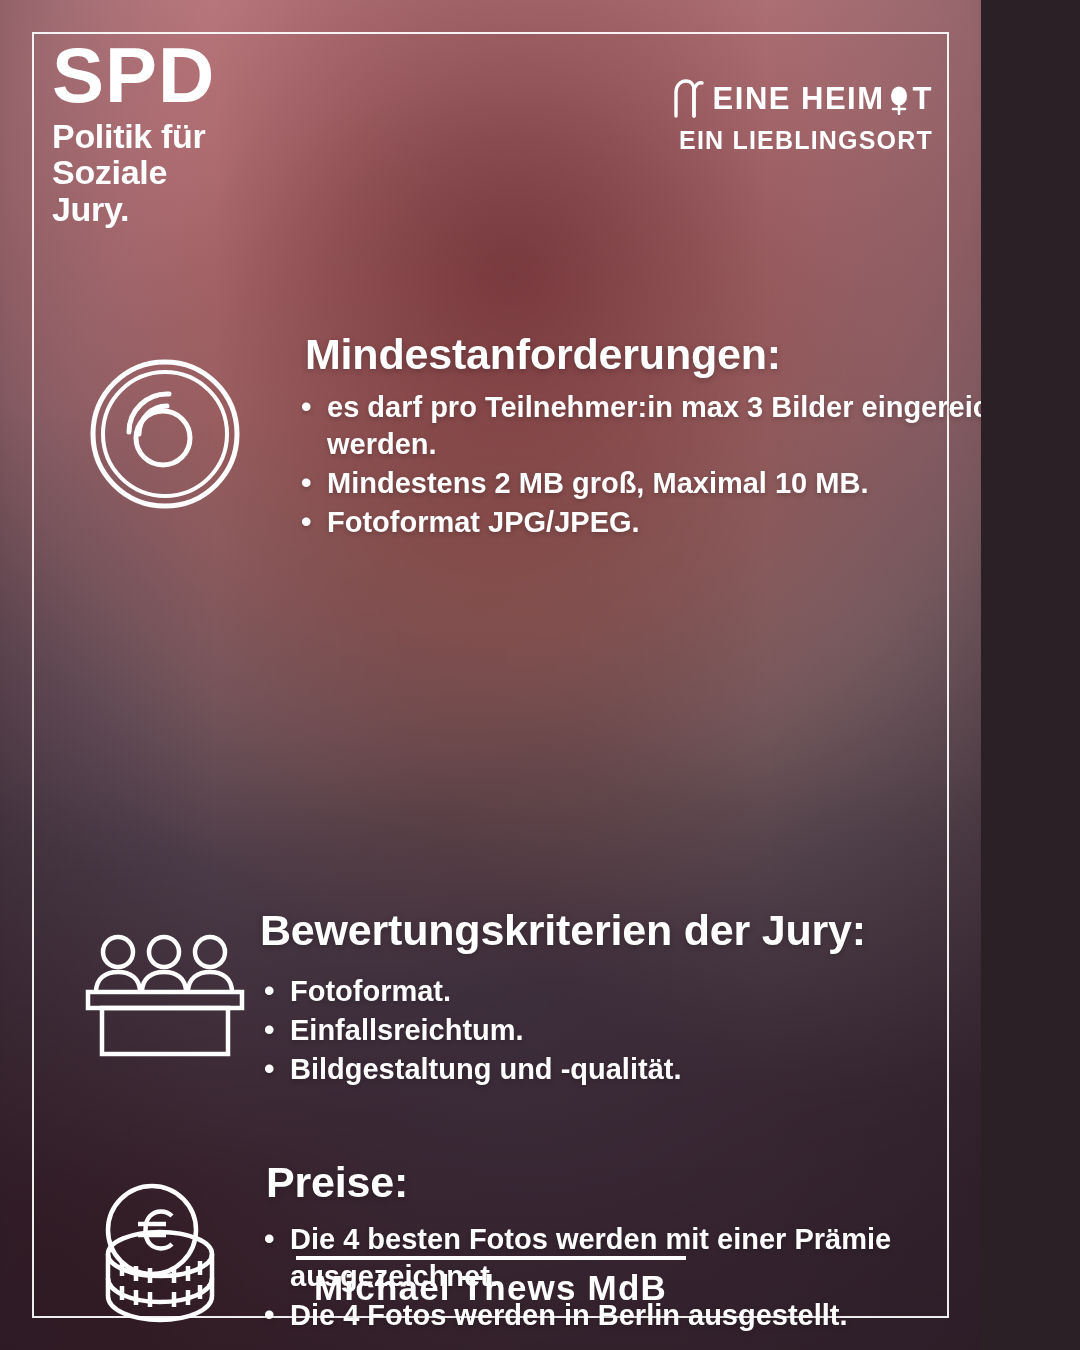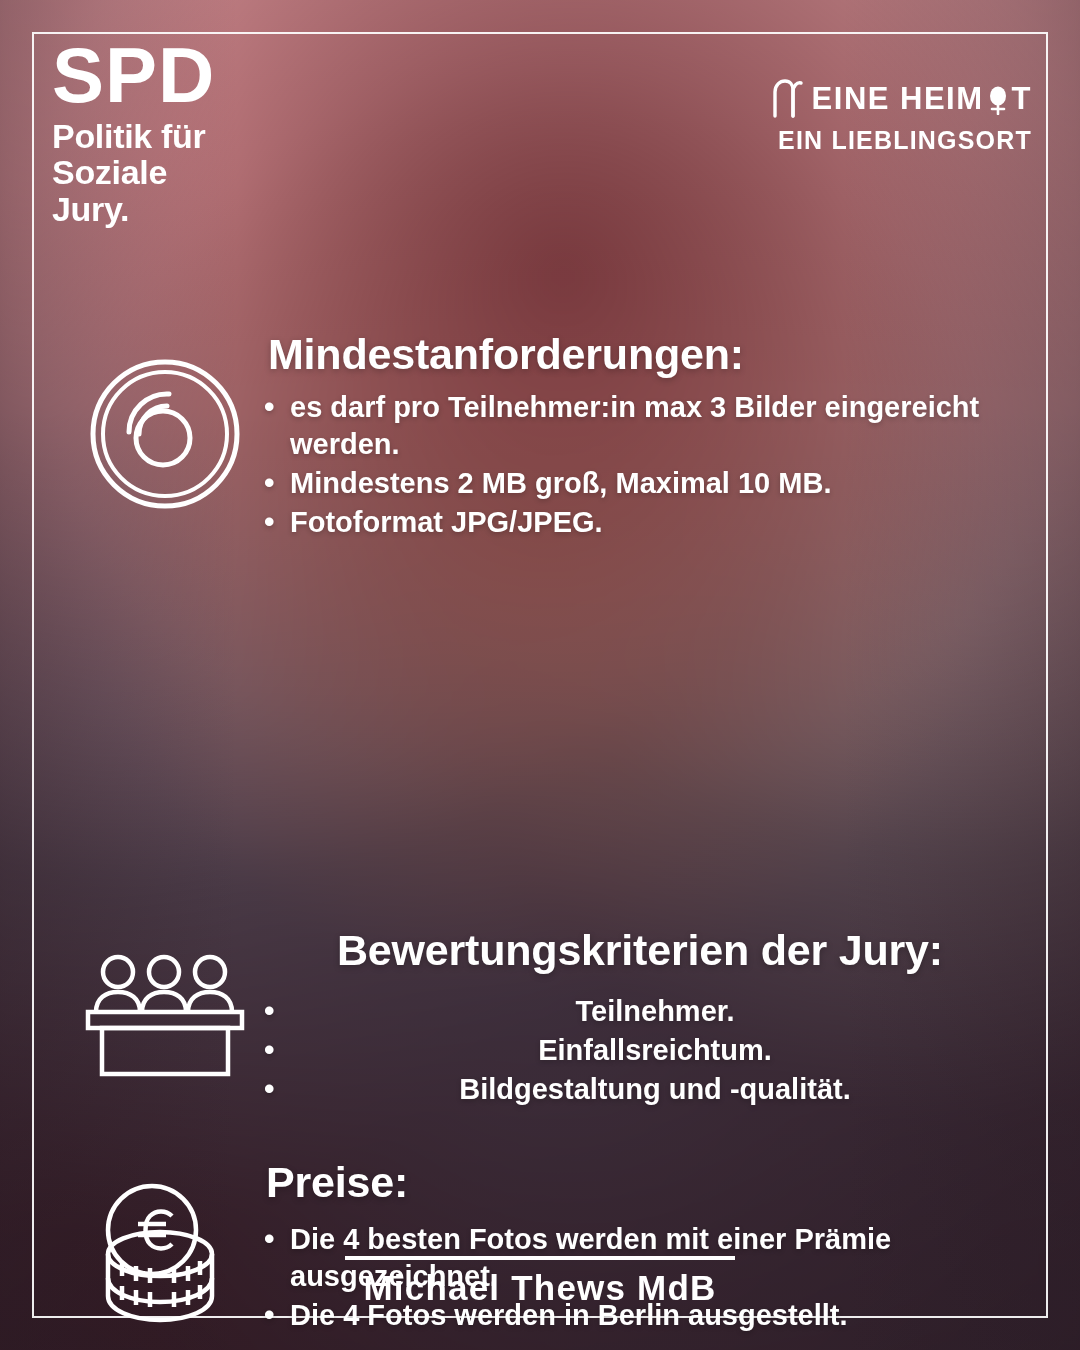--- a/index.html
+++ b/index.html
@@ -9,21 +9,21 @@
   }
   body {
     width: 1080px;
     height: 1350px;
     overflow: hidden;
     font-family: "Liberation Sans", sans-serif;
   }
 
   .poster {
     position: relative;
-    width: 1080px;
+    width: 981px;
     height: 1350px;
     overflow: hidden;
   }
 
   
   .bg {
     position: absolute;
     inset: 0;
     background:
       radial-gradient(circle at 52% 22%, rgba(120,55,60,0.95) 0%, rgba(120,55,60,0.0) 42%),
@@ -179,31 +179,31 @@
     text-shadow: 0 2px 5px rgba(0,0,0,0.22);
   }
   ul.sec-list li::before {
     content: "\2022";
     position: absolute;
     left: 4px;
     top: -1px;
     font-size: 30px;
   }
 
-  #section-requirements { margin-bottom: 4px; }
+  #section-requirements { margin-bottom: 4px; gap: 37px; }
   #section-requirements .sec-title { margin-left: 8px; }
   #section-criteria { margin-top: 268px; }
   #section-criteria .sec-title { margin-bottom: 18px; }
   #section-prizes { margin-top: 250px; }
   #section-prizes .sec-title { margin-bottom: 14px; margin-left: 6px; }
 
   
   .sections .section { position: absolute; left: 0; right: 0; }
   #section-requirements { top: 0; }
-  #section-criteria { top: 328px; text-align: center; }
+  #section-criteria { top: 308px; }
   #section-prizes { top: 578px; }
 
   
   .footer {
     position: absolute;
     left: 0;
     right: 0;
     bottom: 42px;
     text-align: center;
     color: #ffffff;
@@ -294,21 +294,21 @@
           <path d="M16 62 C16 48 26 42 38 42 C50 42 60 48 60 62" fill="none" stroke="#ffffff" stroke-width="4.5"></path>
           <path d="M62 62 C62 48 72 42 84 42 C96 42 106 48 106 62" fill="none" stroke="#ffffff" stroke-width="4.5"></path>
           <path d="M108 62 C108 48 118 42 130 42 C142 42 152 48 152 62" fill="none" stroke="#ffffff" stroke-width="4.5"></path>
           <rect x="8" y="62" width="154" height="16" fill="none" stroke="#ffffff" stroke-width="4.5"></rect>
           <rect x="22" y="78" width="126" height="46" fill="none" stroke="#ffffff" stroke-width="4.5"></rect>
         </svg>
       </div>
       <div class="sec-body">
         <h2 class="sec-title">Bewertungskriterien der Jury:</h2>
         <ul class="sec-list">
-          <li>Teilnehmer.</li>
+          <li>Fotoformat.</li>
           <li>Einfallsreichtum.</li>
           <li>Bildgestaltung und -qualität.</li>
         </ul>
       </div>
     </div>
 
     <div class="section" id="section-prizes">
       <div class="sec-icon">
         <svg viewBox="0 0 170 160" width="170" height="160" aria-hidden="true">
           <g fill="none" stroke="#ffffff" stroke-width="4.5">

